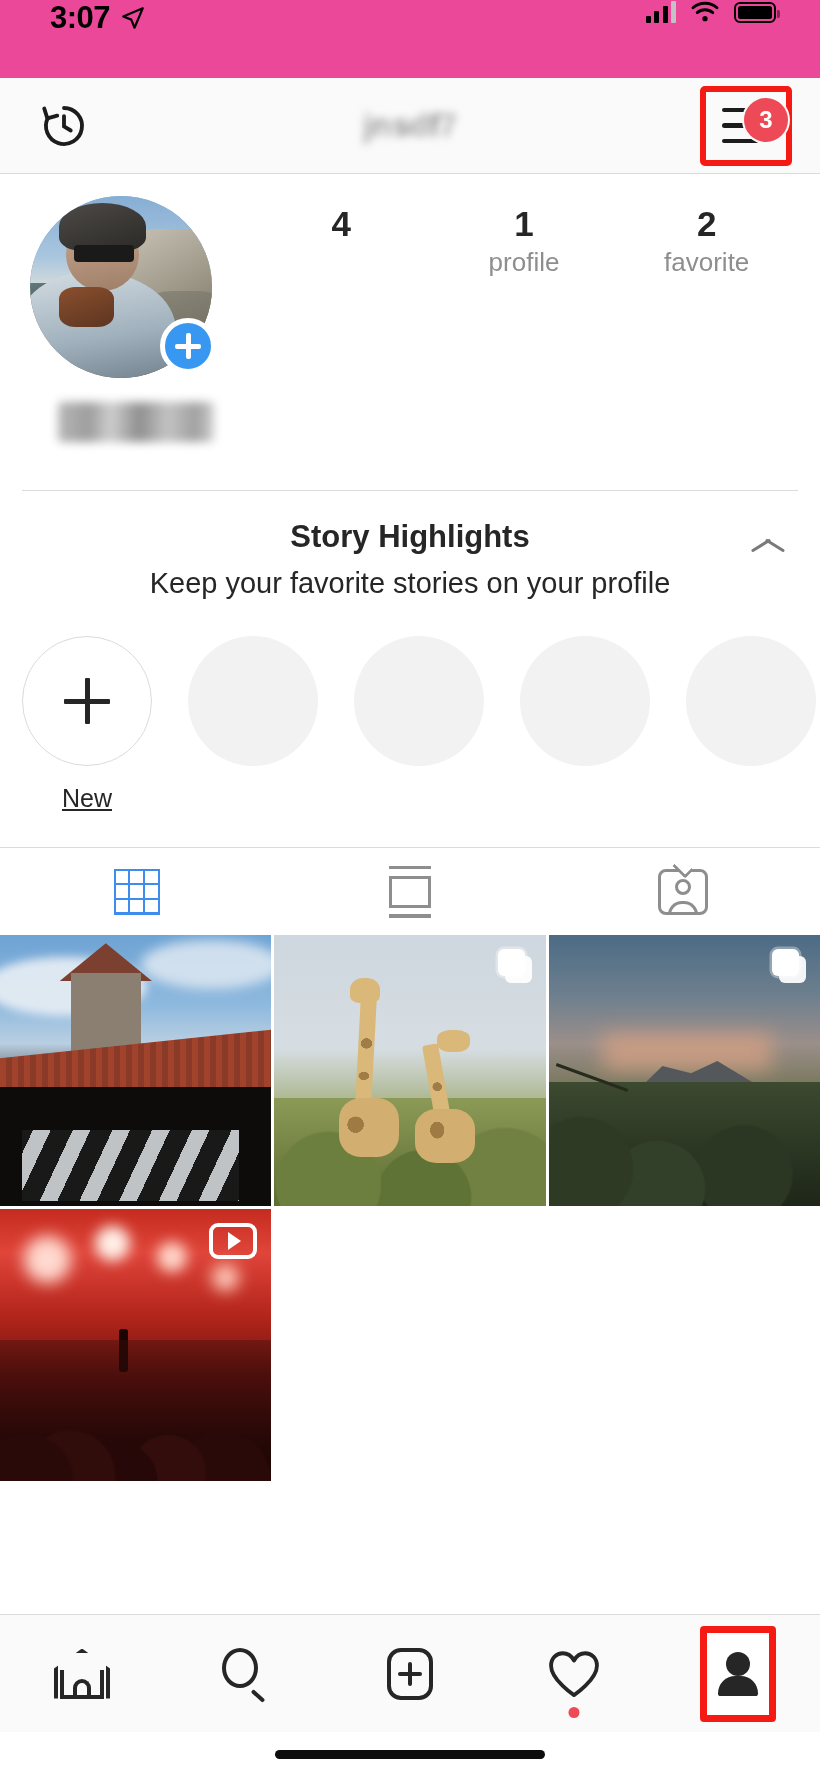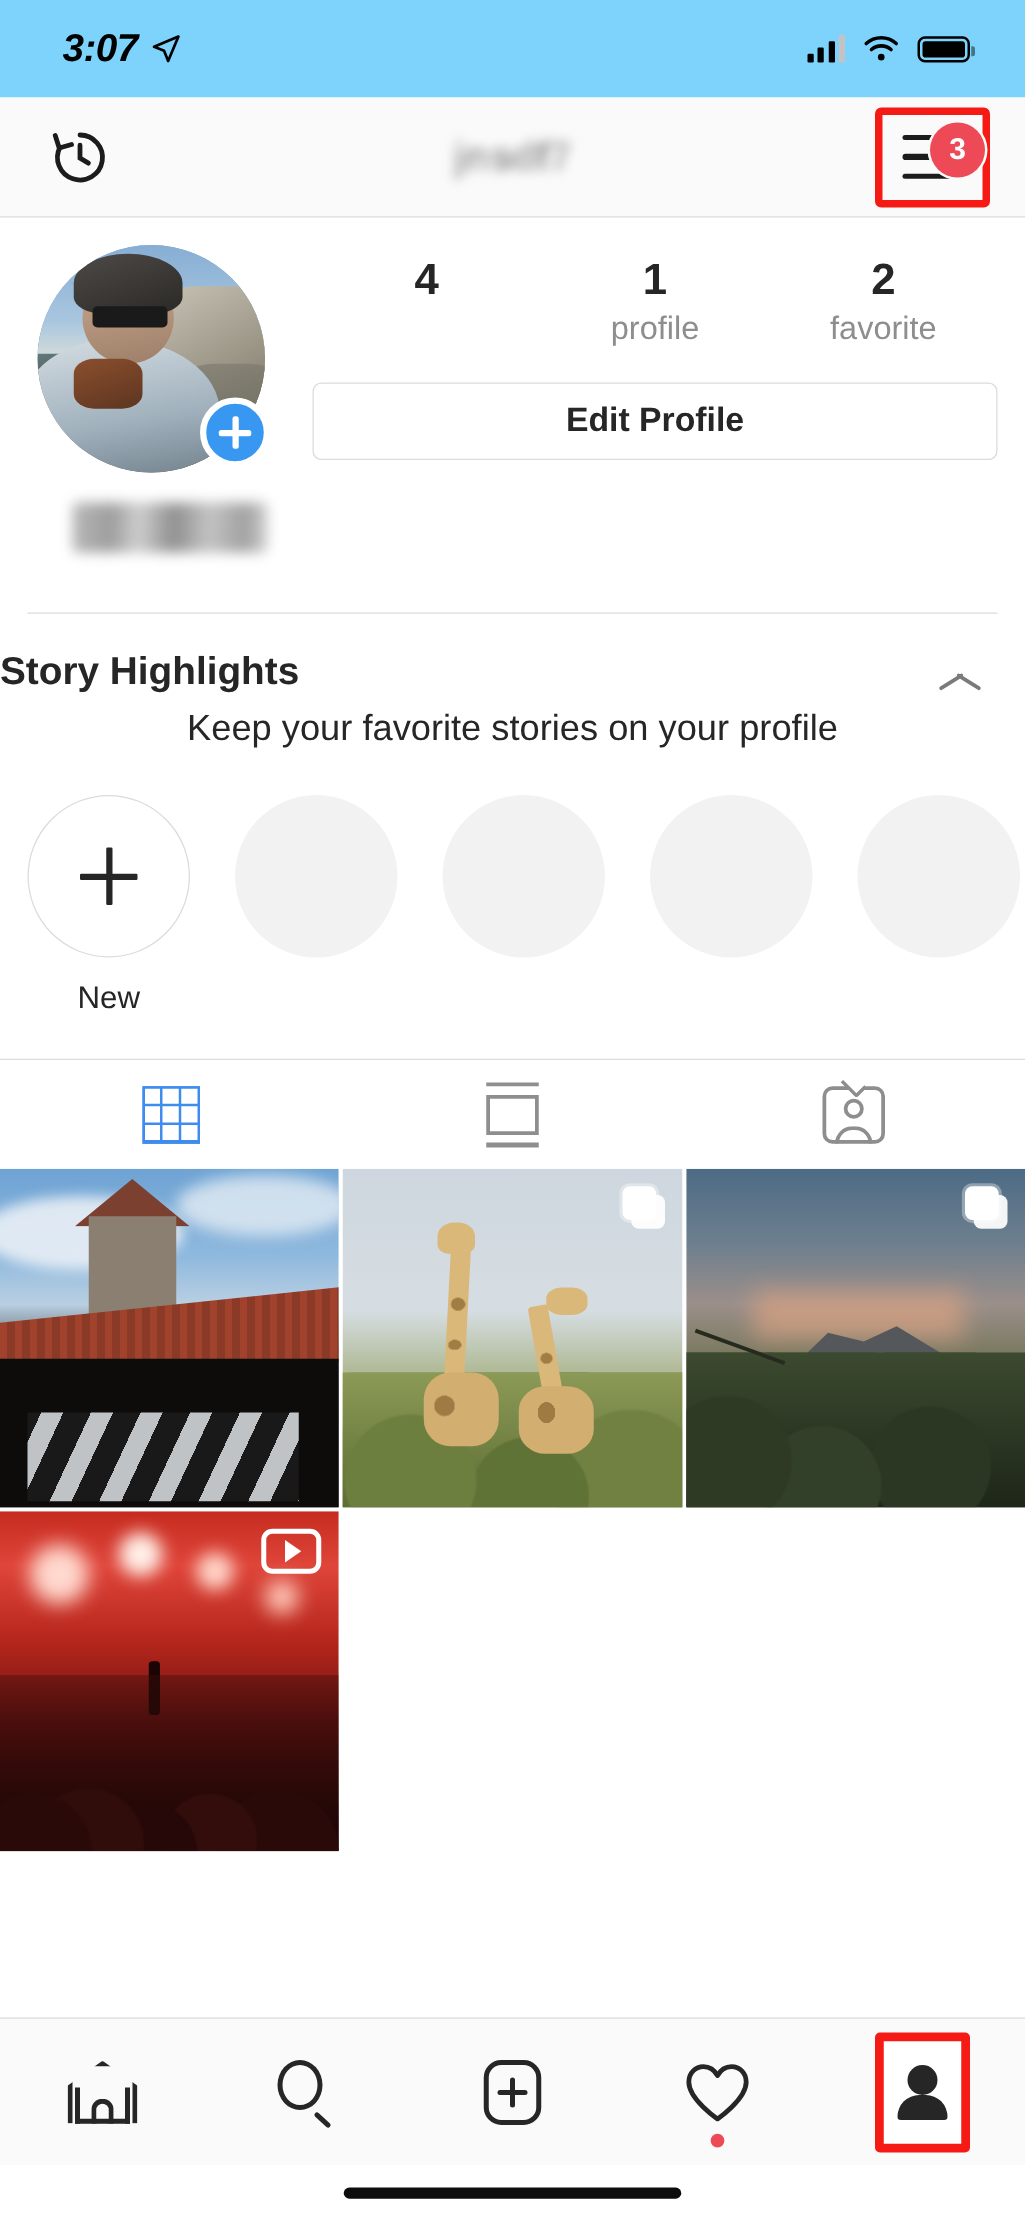--- a/index.html
+++ b/index.html
@@ -8,24 +8,23 @@
     font-family:"Liberation Sans", sans-serif;
     background:#ffffff;
     color:#262626;
     -webkit-font-smoothing:antialiased;
     overflow:hidden;
   }
   .phone { position:relative; width:820px; height:1776px; background:#fff; display:flex; flex-direction:column; }
 
   
   .statusbar {
-    height:78px; background:#7dd3fc; flex:0 0 78px;
-    display:flex; align-items:center; justify-content:space-between;
+    height:78px; background:#ec4899; flex:0 0 78px;
+    display:flex; align-items:flex-start; justify-content:space-between;
     padding:0 44px 0 50px;
-    font-style:italic;
   }
   .sb-left { display:flex; align-items:center; gap:10px; }
   .sb-time { font-size:31px; font-weight:700; letter-spacing:-0.5px; color:#000; }
   .sb-right { display:flex; align-items:center; gap:14px; }
   .bars { display:flex; align-items:flex-end; gap:3.5px; height:22px; }
   .bars i { width:5px; background:#000; border-radius:1px; display:block; }
   .bars i:nth-child(1){ height:7px; }
   .bars i:nth-child(2){ height:12px; }
   .bars i:nth-child(3){ height:17px; }
   .bars i:nth-child(4){ height:22px; background:#c3c3c5; }
@@ -100,35 +99,35 @@
     font-family:"Liberation Sans", sans-serif; display:flex; align-items:center; justify-content:center;
   }
   .bio-blur { margin:24px 0 0 36px; width:156px; height:40px; border-radius:4px;
     background:linear-gradient(92deg,#b8b8b8 0%,#9d9d9d 20%,#cfcfcf 34%,#8f8f8f 52%,#c4c4c4 70%,#a0a0a0 88%,#d2d2d2 100%);
     filter:blur(5px); }
 
   .divider { height:1px; background:#dbdbdb; margin-top:48px; }
 
   
   .hl { padding-top:28px; position:relative; }
-  .hl-title { font-size:31px; font-weight:700; color:#262626; }
+  .hl-title { text-align:center; font-size:31px; font-weight:700; color:#262626; }
   .hl-sub { text-align:center; font-size:29px; color:#262626; margin-top:12px; }
   .hl-chevron { position:absolute; right:34px; top:44px; width:36px; height:22px; }
   .hl-chevron::before, .hl-chevron::after { content:""; position:absolute; top:9px; width:22px; height:3px; background:#7a7a7a; border-radius:2px; }
   .hl-chevron::before { left:0; transform:rotate(-32deg); }
   .hl-chevron::after  { right:0; transform:rotate(32deg); }
   .hl-row { display:flex; align-items:flex-start; gap:36px; padding:36px 0 0 22px; overflow:hidden; }
   .hl-item { flex:0 0 auto; width:130px; text-align:center; }
   .hl-circle-new { width:130px; height:130px; border-radius:50%; border:1.5px solid #dbdbdb;
     display:flex; align-items:center; justify-content:center; position:relative; background:#fff; }
   .hl-circle-new::before, .hl-circle-new::after { content:""; position:absolute; background:#262626; border-radius:1px; }
   .hl-circle-new::before { width:46px; height:5px; }
   .hl-circle-new::after  { width:5px; height:46px; }
   .hl-circle-ph { width:130px; height:130px; border-radius:50%; background:#f2f2f2; }
-  .hl-label { margin-top:18px; font-size:25px; color:#262626; }
+  .hl-label { margin-top:18px; font-size:25px; color:#262626;text-decoration:underline; }
 
   
   .tabs { display:flex; border-top:1px solid #dbdbdb; margin-top:34px; height:88px; }
   .tab { flex:1; display:flex; align-items:center; justify-content:center; position:relative; }
   .tab.active::after { content:""; position:absolute; bottom:0; left:0; right:0; height:0; }
   .grid-icon { width:46px; height:46px; display:grid; grid-template-columns:repeat(3,1fr); grid-template-rows:repeat(3,1fr);
     gap:2.5px; border:2.5px solid #3e8ced; background:#3e8ced; }
   .grid-icon i { background:#fff; display:block; }
   .feed-icon { width:42px; height:52px; position:relative; }
   .feed-icon .box { position:absolute; left:0; right:0; top:10px; bottom:10px; border:3px solid #8e8e8e; }
@@ -323,21 +322,20 @@
           </div>
           <div class="stat">
             <div class="stat-num">1</div>
             <div class="stat-label">profile</div>
           </div>
           <div class="stat">
             <div class="stat-num">2</div>
             <div class="stat-label">favorite</div>
           </div>
         </div>
-        <div class="edit-btn">Edit Profile</div>
       </div>
     </div>
     <div class="bio-blur"></div>
     <div class="divider"></div>
   </div>
 
   <div class="hl">
     <div class="hl-title">Story Highlights</div>
     <div class="hl-sub">Keep your favorite stories on your profile</div>
     <div class="hl-chevron"></div>

